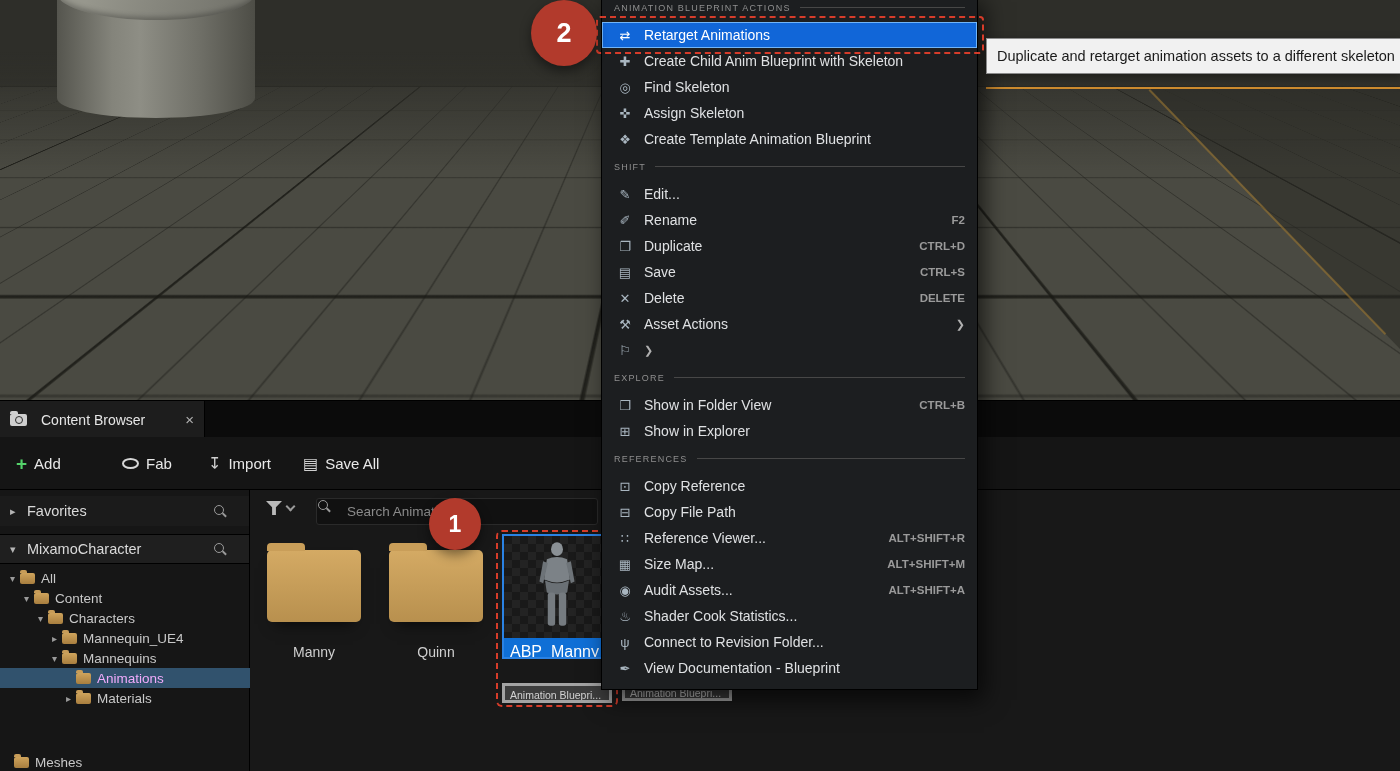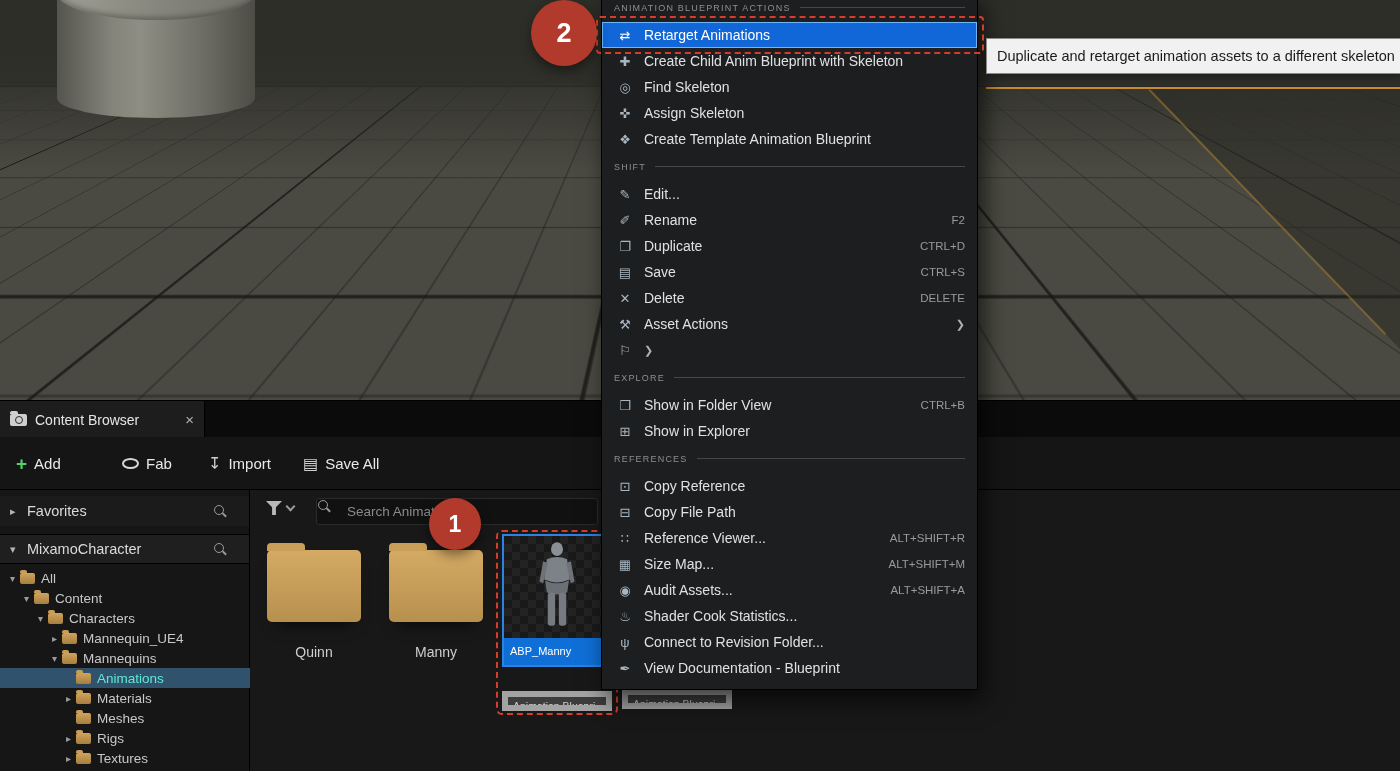--- a/index.html
+++ b/index.html
@@ -28,21 +28,21 @@
   .cyl .body{position:absolute;left:0;top:26px;width:100%;height:126px;
     background:linear-gradient(90deg,#55554e 0%,#84847b 28%,#8e8e85 42%,#6f6f67 72%,#4d4d46 100%);
     border-radius:0 0 99px 99px/0 0 20px 20px;}
   .cyl .top{position:absolute;left:0;top:0;width:100%;height:54px;border-radius:50%;
     background:linear-gradient(115deg,#97978d 20%,#76766e 85%);box-shadow:inset 0 -3px 5px rgba(0,0,0,.25);}
   .axis-gizmo{position:absolute;left:30px;top:320px;}
 
   
   .tab-row{position:absolute;left:0;top:400px;width:1400px;height:37px;background:#0b0b0b;border-top:1px solid #000;}
   .tab{position:absolute;left:0;top:0;height:37px;width:205px;background:#1d1d1d;display:flex;align-items:center;
-       gap:8px;padding:0 10px;border-right:1px solid #000;}
+       gap:14px;padding:0 10px;border-right:1px solid #000;}
   .tab-label{font-size:14px;color:#e6e6e6;}
   .tab-close{margin-left:auto;color:#b0b0b0;font-size:15px;cursor:pointer;}
   .cb-icon{position:relative;width:17px;height:12px;background:#cfcfcf;border-radius:2px;}
   .cb-icon::before{content:"";position:absolute;left:0;top:-3px;width:8px;height:3px;background:#cfcfcf;border-radius:2px 2px 0 0;}
   .cb-icon::after{content:"";position:absolute;left:5px;top:2px;width:6px;height:6px;border:1.5px solid #2c2c2c;border-radius:50%;}
 
   
   .toolbar{position:absolute;left:0;top:437px;width:1400px;height:53px;background:#151515;border-bottom:1px solid #000;}
   .tb-btn{position:absolute;top:0;height:53px;display:flex;align-items:center;gap:7px;font-size:15px;color:#e8e8e8;cursor:pointer;}
   .plus-glyph{color:#54d26a;font-size:19px;font-weight:bold;line-height:1;}
@@ -53,21 +53,21 @@
   .left-panel{position:absolute;left:0;top:490px;width:250px;height:281px;background:#161616;border-right:1px solid #000;}
   .lp-row{position:relative;height:30px;display:flex;align-items:center;gap:7px;padding:0 10px;font-size:14.5px;color:#dadada;cursor:pointer;}
   .lp-fav{margin-top:6px;background:#1b1b1b;}
   .lp-col{margin-top:8px;background:#1f1f1f;border-top:1px solid #000;border-bottom:1px solid #000;}
   .lp-arrow{color:#b5b5b5;font-size:11px;width:10px;}
   .mag{position:absolute;right:22px;width:14px;height:14px;}
   .mag::before{content:"";position:absolute;left:1px;top:1px;width:8px;height:8px;border:1.5px solid #9a9a9a;border-radius:50%;}
   .mag::after{content:"";position:absolute;left:9px;top:10px;width:5px;height:1.5px;background:#9a9a9a;transform:rotate(45deg);}
   .tree{position:absolute;left:0;top:78px;width:250px;}
   .tree-row{height:20px;display:flex;align-items:center;font-size:13.5px;color:#c8c8c8;cursor:pointer;white-space:nowrap;}
-  .tree-row.selected{background:#31526d;color:#5eead4;}
+  .tree-row.selected{background:#31526d;color:#f0abfc;}
   .tree-arrow{width:13px;color:#9a9a9a;font-size:10px;text-align:center;flex:none;}
   .mini-folder{position:relative;width:15px;height:11px;background:linear-gradient(#cfa45c,#a87e3f);border-radius:2px;margin:0 6px 0 1px;flex:none;}
   .mini-folder::before{content:"";position:absolute;left:0;top:-3px;width:7px;height:3px;background:#c79c58;border-radius:2px 2px 0 0;}
 
   
   .main{position:absolute;left:250px;top:490px;width:1150px;height:281px;background:#181818;z-index:1;}
   .filter-btn{position:absolute;left:16px;top:11px;display:flex;align-items:center;gap:5px;cursor:pointer;}
   .funnel{width:16px;height:14px;background:#b9b9b9;clip-path:polygon(0 0,100% 0,62% 45%,62% 100%,38% 100%,38% 45%);}
   .filter-caret{width:7px;height:7px;border-right:2px solid #9a9a9a;border-bottom:2px solid #9a9a9a;transform:rotate(45deg);margin-top:-3px;}
   .search-field{position:absolute;left:66px;top:8px;width:282px;height:27px;background:#111;border:1px solid #2a2a2a;
@@ -81,38 +81,38 @@
   .big-folder::before{content:"";position:absolute;left:0;top:-7px;width:38px;height:8px;background:#c99e59;border-radius:4px 4px 0 0;}
   .tile-label{margin-top:22px;font-size:14px;color:#cfcfcf;}
   .asset-card{position:relative;width:110px;cursor:pointer;}
   .sel-frame{border:1px solid #3a3a3a;background:#161616;}
   .asset-card.selected .sel-frame{border:2px solid #2a82e4;}
   .thumb{width:100%;height:102px;background-color:#191919;position:relative;overflow:hidden;
     background-image:linear-gradient(45deg,#232323 25%,transparent 25%,transparent 75%,#232323 75%),
                      linear-gradient(45deg,#232323 25%,transparent 25%,transparent 75%,#232323 75%);
     background-size:16px 16px;background-position:0 0,8px 8px;
     display:flex;align-items:center;justify-content:center;}
-  .name-band{height:27px;line-height:27px;padding:0 6px;font-size:11px;color:#fff;background:#2e2e2e;
+  .name-band{height:19px;line-height:27px;padding:0 6px;font-size:16px;color:#fff;background:#2e2e2e;
              overflow:hidden;white-space:nowrap;}
   .asset-card.selected .name-band{background:#0f6fd6;}
-  .type-chip{margin-top:24px;height:20px;line-height:18px;border:6px solid #a3a3a3;background:#3d3d3d;
+  .type-chip{margin-top:24px;height:20px;line-height:18px;border:3px solid #a3a3a3;background:#3d3d3d;
              color:#d2d2d2;font-size:10.5px;padding:0 5px;overflow:hidden;white-space:nowrap;}
   .asset-card.annotated::after{content:"";position:absolute;left:-6px;right:-6px;top:-4px;bottom:-4px;
     border:2px dashed #d63c2a;border-radius:6px;pointer-events:none;}
 
   
   .context-menu{position:absolute;left:601px;top:-8px;width:377px;background:#1c1e20;border:1px solid #000;
     box-shadow:6px 10px 22px rgba(0,0,0,.65);padding-bottom:8px;z-index:40;}
   .menu-header{height:29px;display:flex;align-items:center;gap:9px;padding:0 12px;}
   .menu-header span{font-size:9px;letter-spacing:1.2px;color:#8f8f8f;white-space:nowrap;}
   .menu-header i{flex:1;height:1px;background:#474747;}
   .menu-item{height:26px;display:flex;align-items:center;gap:10px;padding:0 12px 0 14px;cursor:pointer;}
   .mi-icon{width:18px;text-align:center;color:#a9b6c0;font-size:13px;flex:none;}
   .mi-label{font-size:14px;color:#dfe1e3;flex:1;white-space:nowrap;overflow:hidden;}
-  .mi-shortcut{font-size:11.5px;color:#9a9a9a;white-space:nowrap;}
+  .mi-shortcut{font-size:11.5px;color:#9a9a9a;white-space:nowrap;font-weight:bold;}
   .mi-sub{color:#b0b0b0;font-size:11px;}
   .menu-item.selected{background:#1166d8;box-shadow:inset 0 0 0 1px rgba(130,195,255,.85);}
   .menu-item.selected .mi-label,.menu-item.selected .mi-icon{color:#fff;}
 
   
   .tooltip{position:absolute;left:986px;top:38px;width:416px;height:36px;background:#f1f1f1;border:1px solid #8a8a8a;
     color:#1a1a1a;font-size:14.5px;line-height:34px;padding:0 10px;white-space:nowrap;overflow:hidden;
     box-shadow:0 3px 8px rgba(0,0,0,.35);z-index:45;}
   .annot-circle{position:absolute;border-radius:50%;background:#b23a2c;color:#fff;display:flex;align-items:center;
     justify-content:center;font-weight:bold;z-index:50;box-shadow:0 5px 12px rgba(0,0,0,.45);}
@@ -213,21 +213,21 @@
         <div class="tree-row selected" style="padding-left: 62px;">
           <span class="tree-arrow"></span>
           <span class="mini-folder"></span>
           <span class="tree-label">Animations</span>
         </div>
         <div class="tree-row" style="padding-left: 62px;">
           <span class="tree-arrow">▸</span>
           <span class="mini-folder"></span>
           <span class="tree-label">Materials</span>
         </div>
-        <div class="tree-row" style="padding-left: 62px;">
+        <div class="tree-row" style=" margin-top: 44px;">
           <span class="tree-arrow"></span>
           <span class="mini-folder"></span>
           <span class="tree-label">Meshes</span>
         </div>
         <div class="tree-row" style="padding-left: 62px;">
           <span class="tree-arrow">▸</span>
           <span class="mini-folder"></span>
           <span class="tree-label">Rigs</span>
         </div>
         <div class="tree-row" style="padding-left: 62px;">
@@ -243,25 +243,25 @@
       <span class="funnel"></span>
       <span class="filter-caret"></span>
     </div>
     <div class="search-field">
       <span class="mag"></span>
       <span class="search-ph">Search Animations</span>
     </div>
     <div class="asset-grid">
         <div class="folder-tile">
           <div class="big-folder"></div>
-          <div class="tile-label">Quinn</div>
+          <div class="tile-label">Manny</div>
         </div>
         <div class="folder-tile">
           <div class="big-folder"></div>
-          <div class="tile-label">Manny</div>
+          <div class="tile-label">Quinn</div>
         </div>
         <div class="asset-card selected annotated">
           <div class="sel-frame">
             <div class="thumb">
               <svg viewBox="0 0 60 104" width="56" height="96" xmlns="http://www.w3.org/2000/svg">
                 <ellipse cx="30" cy="11" rx="6.5" ry="7.5" fill="#8a9095"></ellipse>
                 <path d="M19 22 Q30 17 41 22 L44 44 Q30 50 16 44 Z" fill="#7c8287"></path>
                 <path d="M17 45 Q30 51 43 45 L41 58 Q30 62 19 58 Z" fill="#6a7075"></path>
                 <rect x="20" y="58" width="8" height="36" rx="3" fill="#757b80"></rect>
                 <rect x="32" y="58" width="8" height="36" rx="3" fill="#757b80"></rect>

